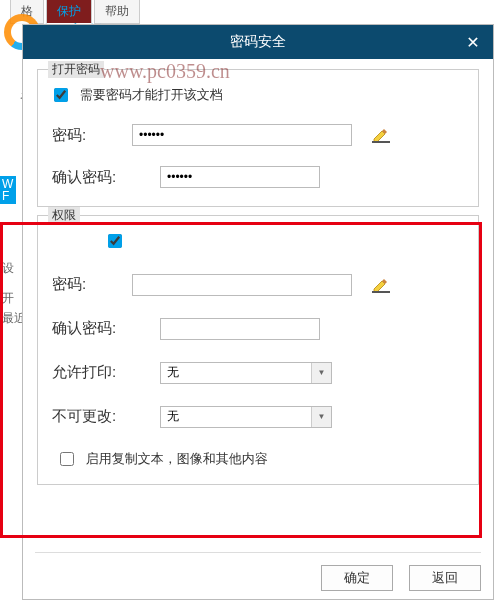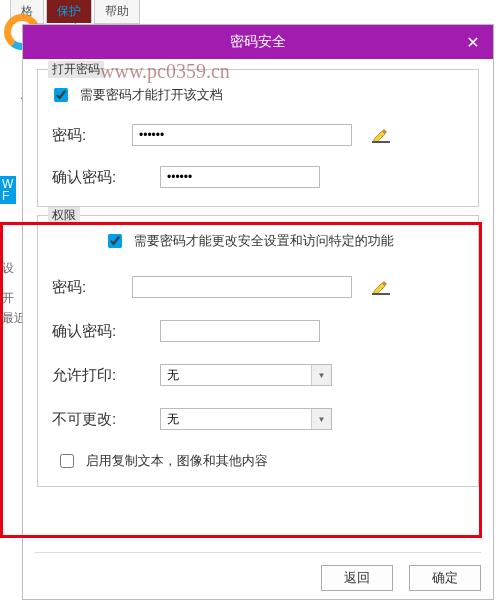--- a/index.html
+++ b/index.html
@@ -13,21 +13,21 @@
 .logo-inner { position:absolute; inset: 7px; background: #fff; border-radius: 50%; }
 .logo-text { position: absolute; left: 42px; top: 20px; font-size: 22px; font-weight: bold; color: #00a0e9; letter-spacing: 1px; z-index: 1; }
 .watermark { position: absolute; left: 100px; top: 60px; font-size: 20px; color: #7f1d1d; opacity: 0.5; z-index: 5; font-family: Georgia, serif; pointer-events: none; }
 
 .left-strip { position: absolute; left: 0; top: 50px; width: 22px; height: 520px; background: #fff; z-index: 0; }
 .left-label1 { position: absolute; left: 20px; top: 85px; font-size: 16px; color: #777; }
 .left-blue { position: absolute; left: 0; top: 176px; width: 16px; height: 28px; background: #00a0e9; color: #fff; font-size: 12px; padding: 2px; line-height: 12px; }
 .left-sm { position: absolute; left: 2px; font-size: 12px; color: #666; }
 
 .dialog { position: absolute; left: 22px; top: 24px; width: 472px; height: 576px; background: #fff; border: 1px solid #bbb; z-index: 1; }
-.titlebar { height: 34px; background: #a21caf; display: flex; align-items: center; justify-content: center; position: relative; }
+.titlebar { height: 34px; background: #0c4a6e; display: flex; align-items: center; justify-content: center; position: relative; }
 .titlebar-text { color: #fff; font-size: 14px; }
 .close-btn { position: absolute; right: 0; top: 0; width: 40px; height: 34px; color: #fff; font-size: 16px; display: flex; align-items: center; justify-content: center; cursor: pointer; }
 
 .content { padding: 10px 14px 0 14px; position: relative; }
 
 .group { border: 1px solid #ccc; margin-bottom: 8px; position: relative; padding: 16px 14px 14px 14px; }
 .group-title { position: absolute; top: -9px; left: 10px; background: #e5e5e5; padding: 0 4px; font-size: 12px; color: #333; }
 
 .row { display: flex; align-items: center; margin-bottom: 20px; }
 .row:last-child { margin-bottom: 4px; }
@@ -109,21 +109,20 @@
       <div class="row">
         <span class="field-label">确认密码:</span>
         <input type="password" class="pw-input" style="margin-left: 28px; width: 160px;" value="••••••">
       </div>
     </div>
 
     <div class="group group2">
       <span class="group-title">权限</span>
       <div class="g2-indent">
         <input type="checkbox" checked="" style="">
-        <span class="chk-label">需要密码才能更改安全设置和访问特定的功能</span>
       </div>
       <div class="row g2-row">
         <span class="field-label">密码:</span>
         <input type="password" class="pw-input" value="" style="">
         <span class="edit-icon">
           <svg viewBox="0 0 18 16">
               <path d="M2 12 L10 4 L13 7 L5 15 L2 15 Z" fill="#f4d03f" stroke="#b8860b" stroke-width="0.8"></path>
               <path d="M10 4 L12 2 L15 5 L13 7 Z" fill="#cd853f"></path>
               <rect x="0" y="14" width="18" height="2" fill="#555"></rect>
             </svg>
@@ -149,18 +148,18 @@
       </div>
       <div class="chk-copy">
         <input type="checkbox" style="">
         <span class="chk-label">启用复制文本，图像和其他内容</span>
       </div>
     </div>
 
   </div>
 
   <div class="footer">
+    <div class="btn">确定</div>
     <div class="btn">返回</div>
-    <div class="btn">确定</div>
   </div>
 </div>
 
 <div class="red-box"></div>
 
 </body></html>

